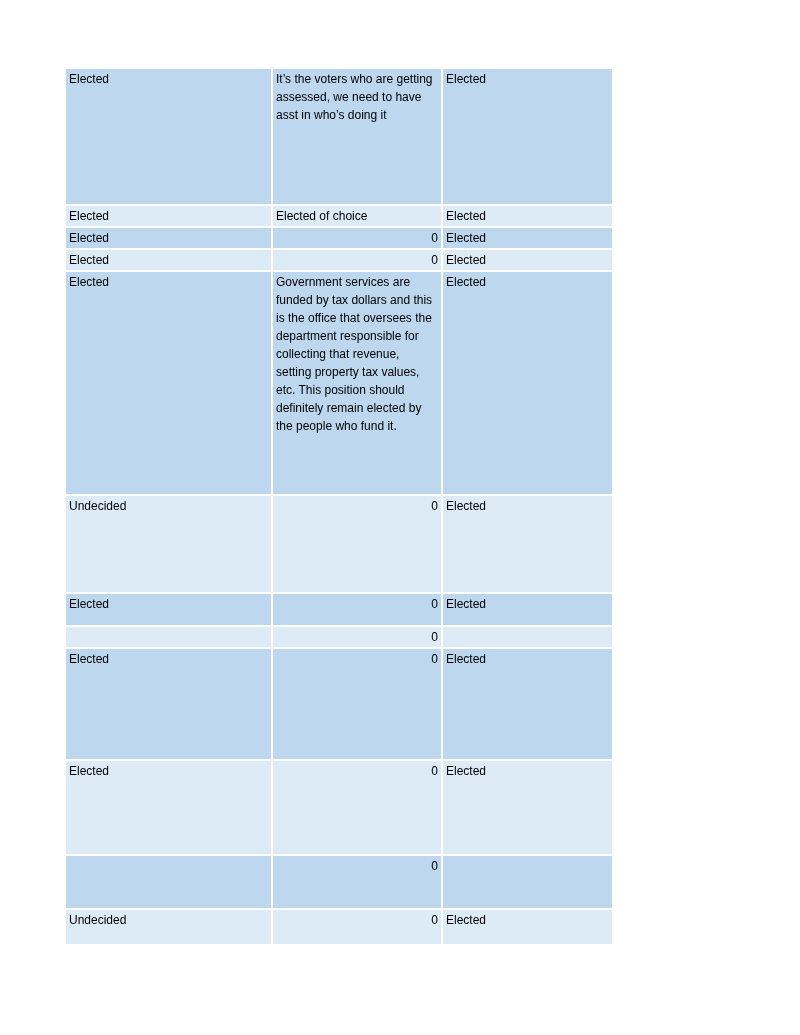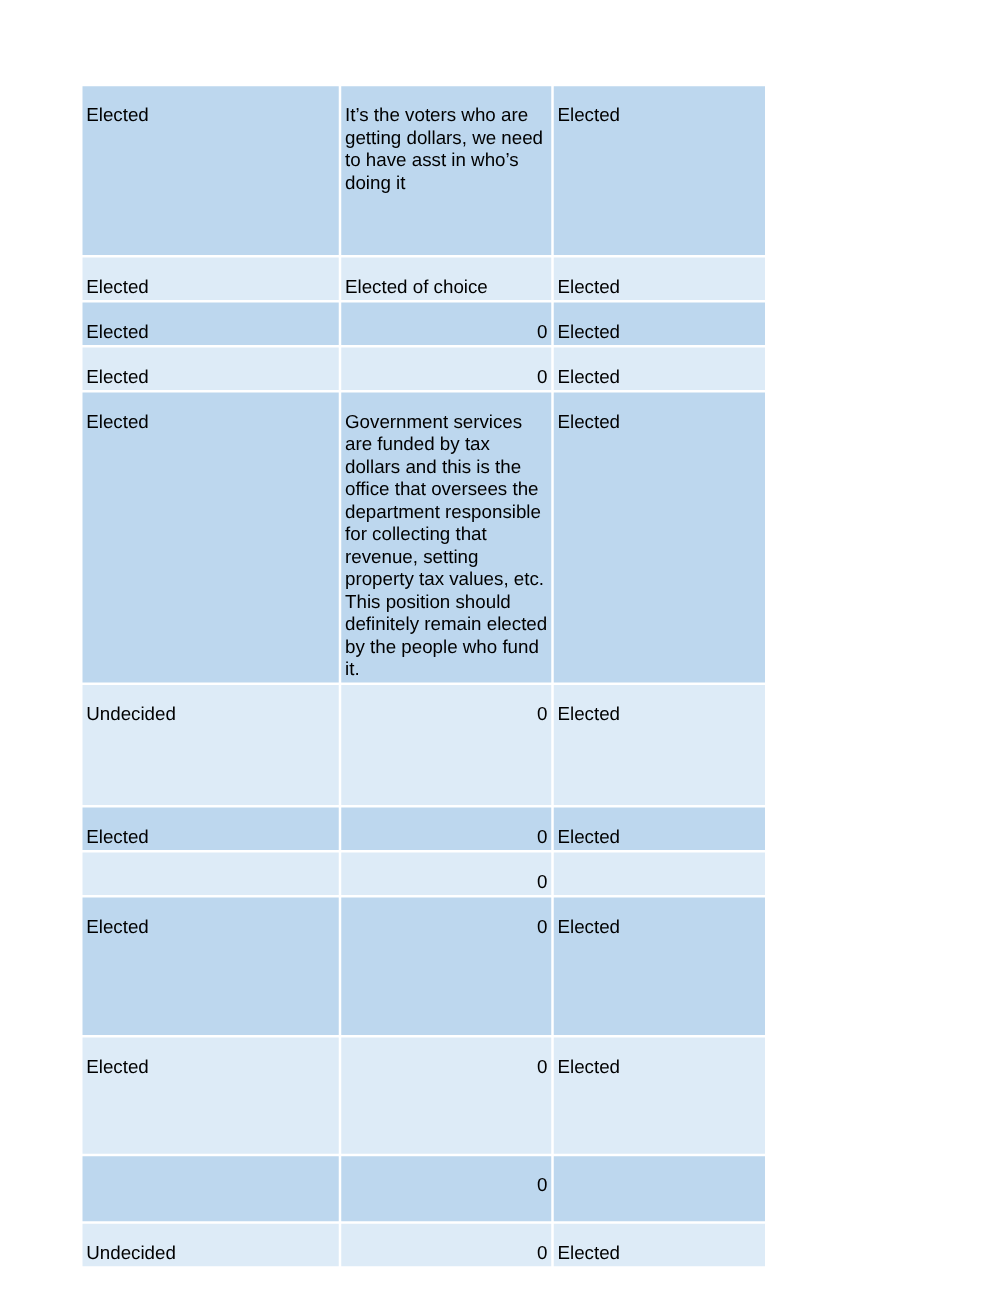--- a/index.html
+++ b/index.html
@@ -24,23 +24,23 @@
     border-collapse:separate;
     border-spacing:2px;
     background:var(--grid);
     table-layout:fixed;
   }
   col.c1{width:205px;}
   col.c2{width:168px;}
   col.c3{width:169px;}
   table.sheet td{
     vertical-align:top;
-    padding:15px 3px 1px 3px;
+    padding:1px 3px 1px 3px;
     font-family:"Liberation Sans",sans-serif;
-    font-size:15px;
+    font-size:12px;
     line-height:18px;
     color:var(--cell-text);
     overflow:hidden;
     word-wrap:break-word;
   }
   table.sheet tr:nth-child(odd) td{background:var(--band-dark);}
   table.sheet tr:nth-child(even) td{background:var(--band-light);}
   td.num{text-align:right;}
 </style>
 </head>
@@ -49,21 +49,21 @@
 <div class="page">
   <table class="sheet">
     <colgroup>
       <col class="c1">
         <col class="c2">
         <col class="c3">
     </colgroup>
     <tbody>
       <tr style="height:135px">
         <td>Elected</td>
-        <td>It’s the voters who are getting dollars, we need to have asst in who’s doing it</td>
+        <td>It’s the voters who are getting assessed, we need to have asst in who’s doing it</td>
         <td>Elected</td>
       </tr>
       <tr style="height:18px">
         <td>Elected</td>
         <td>Elected of choice</td>
         <td>Elected</td>
       </tr>
       <tr style="height:18px">
         <td>Elected</td>
         <td class="num">0</td>

